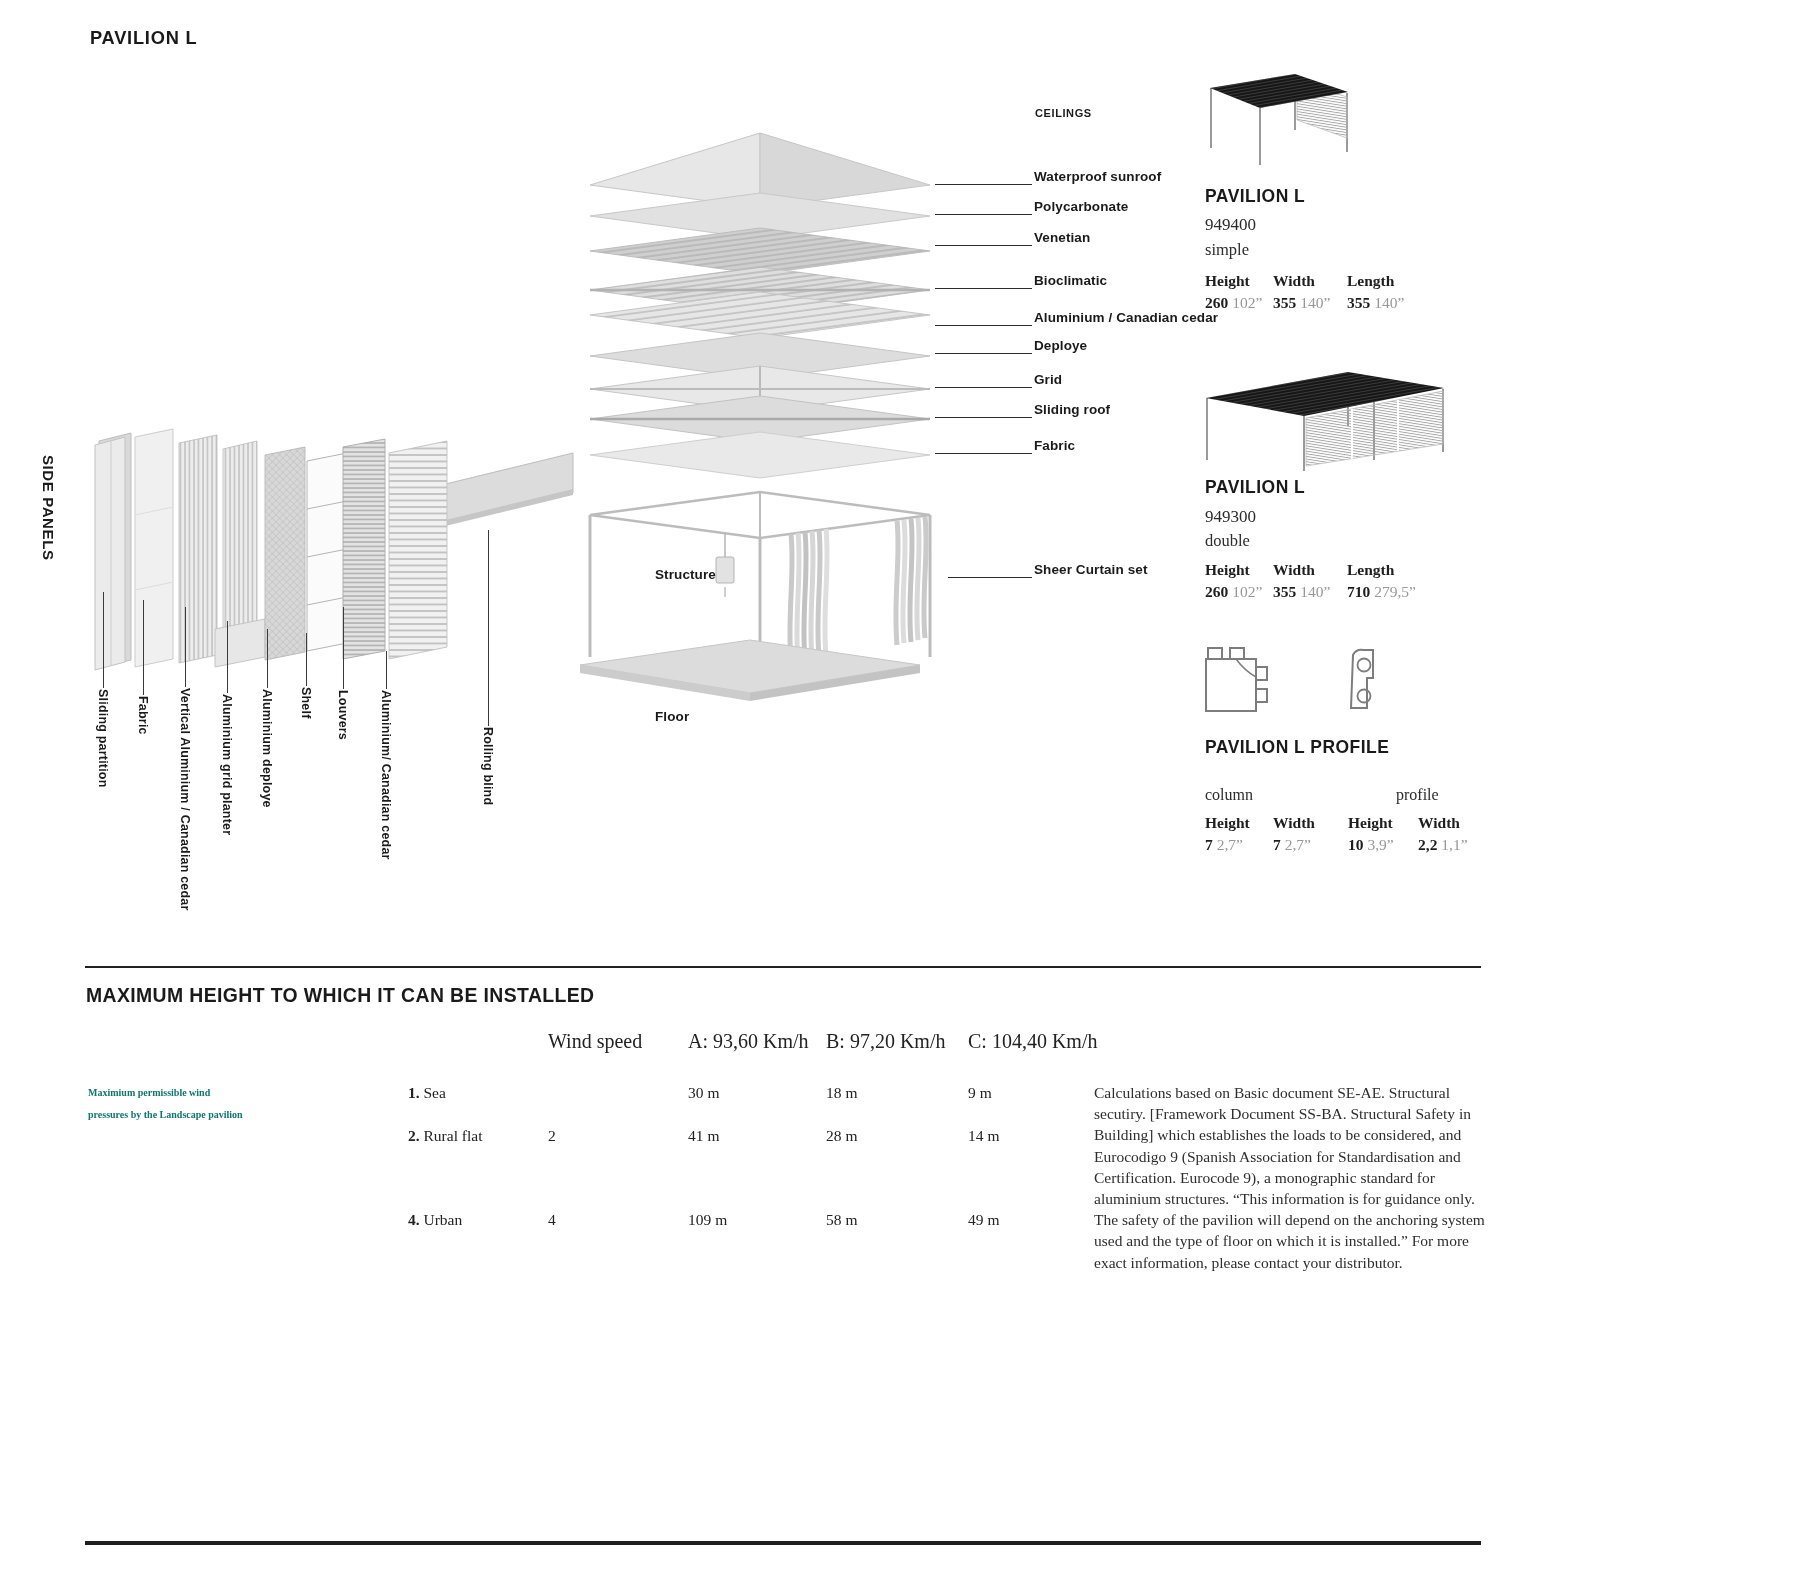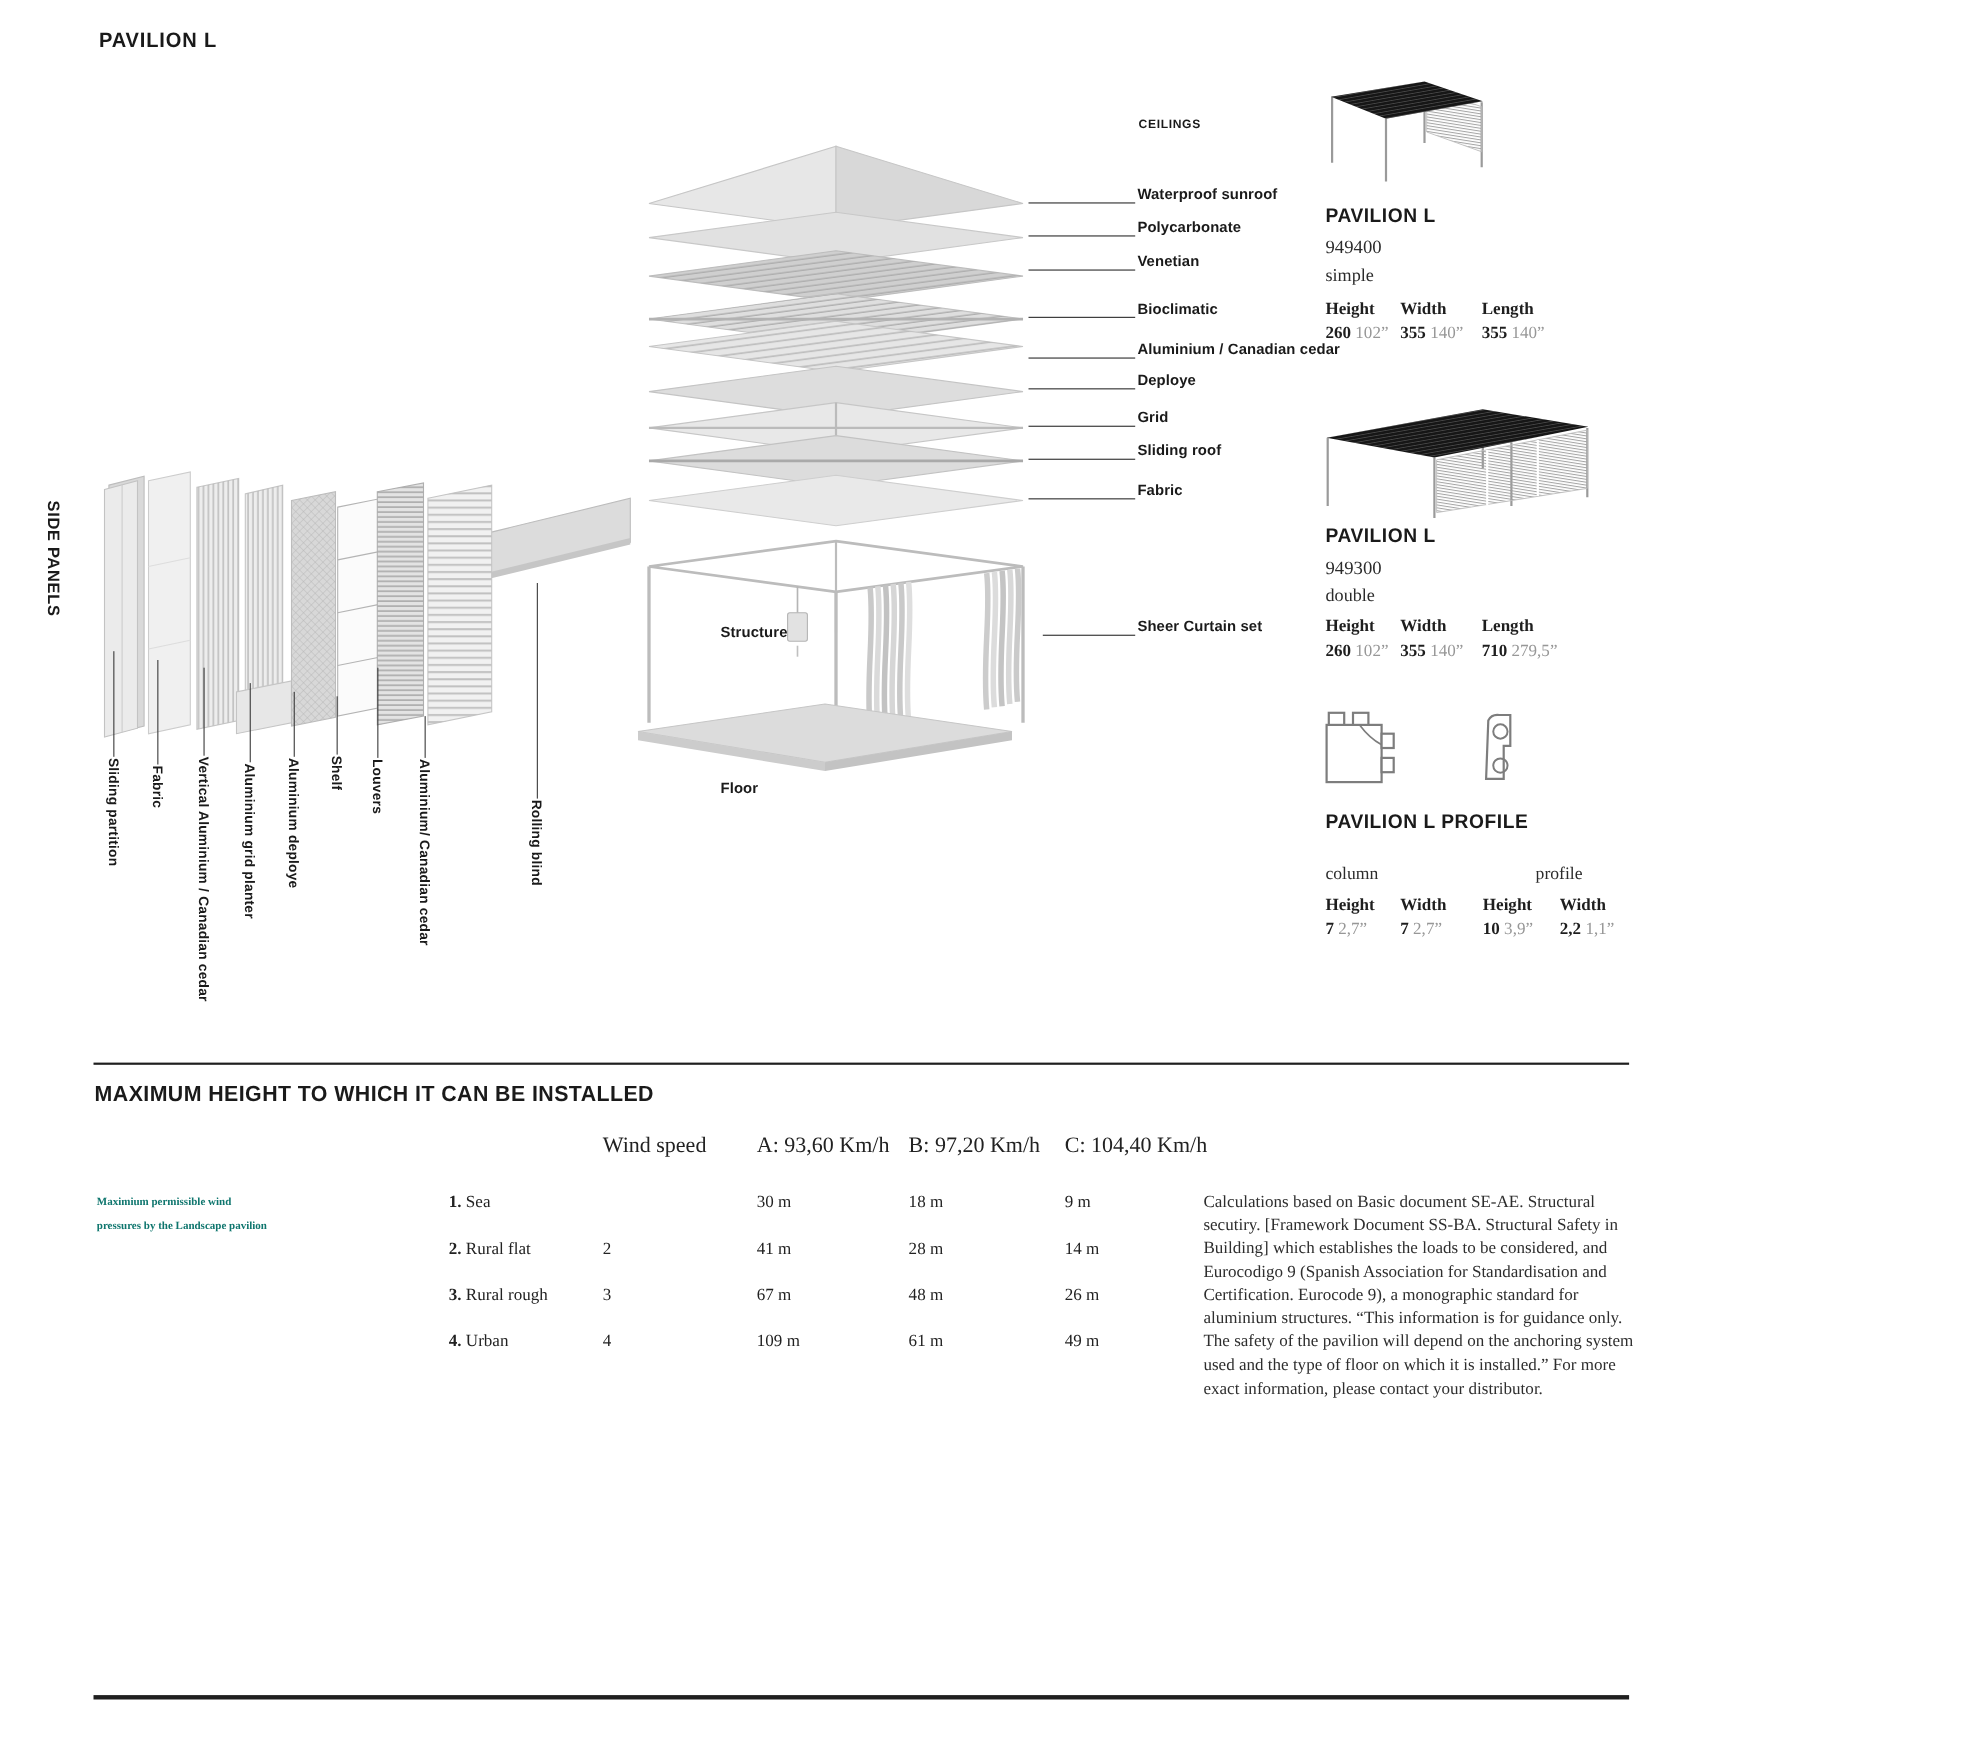--- a/index.html
+++ b/index.html
@@ -425,32 +425,25 @@
     <div class="cell" style="left:826px;">18 m</div>
     <div class="cell" style="left:968px;">9 m</div>
   </div>
   <div class="trow serif" style="top:1127px;">
     <div class="cell" style="left:408px;"><span class="b">2.</span> <span>Rural flat</span></div>
     <div class="cell" style="left:548px;">2</div>
     <div class="cell" style="left:688px;">41 m</div>
     <div class="cell" style="left:826px;">28 m</div>
     <div class="cell" style="left:968px;">14 m</div>
   </div>
-  <div class="trow serif" style="top:1169px;">
-    <div class="cell" style="left:408px;"><span class="b">3.</span> <span>Rural rough</span></div>
-    <div class="cell" style="left:548px;">3</div>
-    <div class="cell" style="left:688px;">67 m</div>
-    <div class="cell" style="left:826px;">48 m</div>
-    <div class="cell" style="left:968px;">26 m</div>
-  </div>
   <div class="trow serif" style="top:1211px;">
     <div class="cell" style="left:408px;"><span class="b">4.</span> <span>Urban</span></div>
     <div class="cell" style="left:548px;">4</div>
     <div class="cell" style="left:688px;">109 m</div>
-    <div class="cell" style="left:826px;">61 m</div>
+    <div class="cell" style="left:826px;">58 m</div>
     <div class="cell" style="left:968px;">49 m</div>
   </div>
 
   <div class="note serif" style="left:1094px; top:1082px;">Calculations based on Basic document SE-AE. Structural secutiry. [Framework Document SS-BA. Structural Safety in Building] which establishes the loads to be considered, and Eurocodigo 9 (Spanish Association for Standardisation and Certification. Eurocode 9), a monographic standard for aluminium structures. “This information is for guidance only. The safety of the pavilion will depend on the anchoring system used and the type of floor on which it is installed.” For more exact information, please contact your distributor.</div>
 
   <div class="rule" style="left:85px; top:1541px; width:1396px; height:4px;"></div>
 
 </div>
 
 </body></html>

